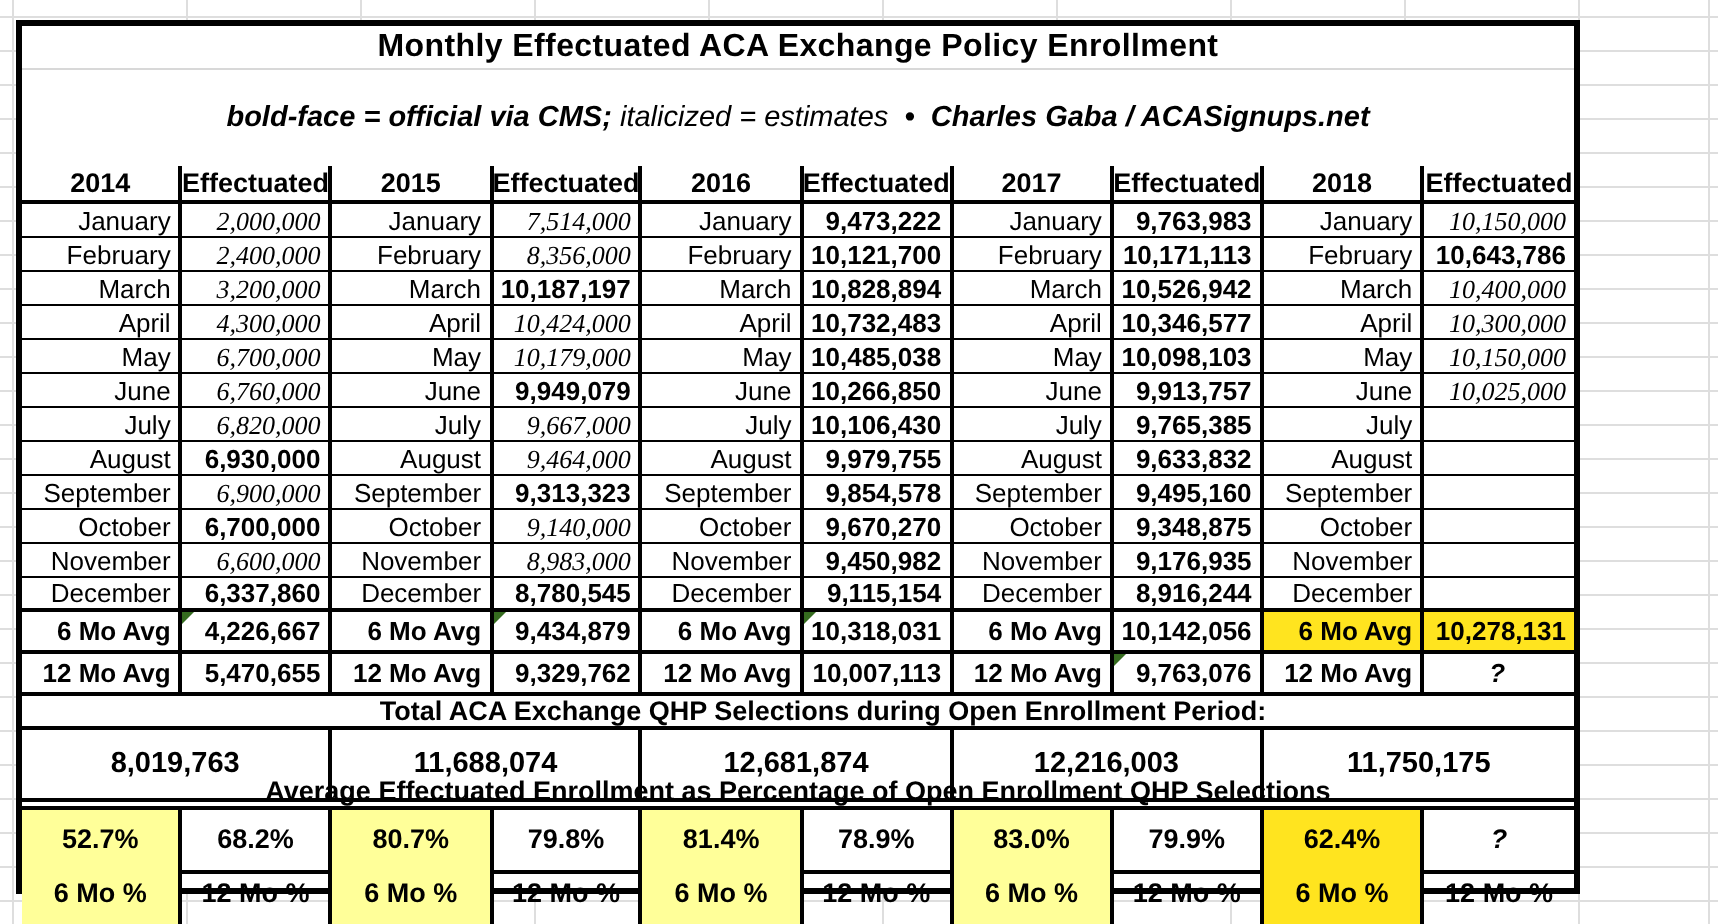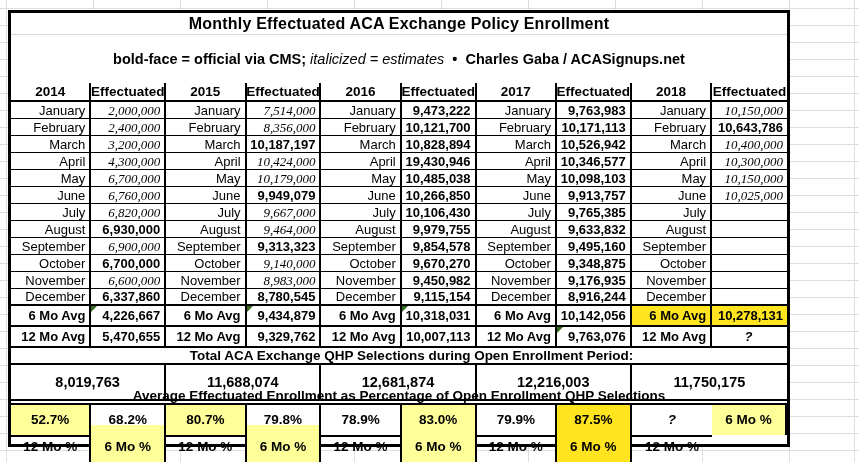--- a/index.html
+++ b/index.html
@@ -21,21 +21,21 @@
     display:flex; flex-direction:column;
   }
   .title-row{
     height:22px; flex:0 0 22px; display:flex; align-items:center; justify-content:center;
     font-weight:bold; font-size:16px; border-bottom:1px solid #d8d8d8; letter-spacing:.2px;
   }
   .subtitle-row{
     height:48px; flex:0 0 48px; display:flex; align-items:center; justify-content:center;
     font-size:14.5px; white-space:pre;
   }
-  .subtitle-row .b{ font-weight:bold; }
+  .subtitle-row .b{ font-weight:bold;font-style:italic; }
   .subtitle-row .i{ font-style:italic; }
 
   .grid{
     flex:1 1 auto; display:grid;
     grid-template-columns:repeat(5, 88fr 82fr);
     grid-template-rows:19px repeat(12, 17px) 21px 21px 17px 23px 17px 20px auto;
   }
   .c{
     display:flex; align-items:center; justify-content:flex-end;
     padding:0 4px 0 2px; position:relative; overflow:hidden; white-space:nowrap;
@@ -107,21 +107,21 @@
       <div class="c val ">10,828,894</div>
       <div class="c mon">March</div>
       <div class="c val ">10,526,942</div>
       <div class="c mon">March</div>
       <div class="c val est lastcol">10,400,000</div>
       <div class="c mon">April</div>
       <div class="c val est">4,300,000</div>
       <div class="c mon">April</div>
       <div class="c val est">10,424,000</div>
       <div class="c mon">April</div>
-      <div class="c val ">19,430,946</div>
+      <div class="c val ">10,732,483</div>
       <div class="c mon">April</div>
       <div class="c val ">10,346,577</div>
       <div class="c mon">April</div>
       <div class="c val est lastcol">10,300,000</div>
       <div class="c mon">May</div>
       <div class="c val est">6,700,000</div>
       <div class="c mon">May</div>
       <div class="c val est">10,179,000</div>
       <div class="c mon">May</div>
       <div class="c val ">10,485,038</div>
@@ -223,24 +223,25 @@
       <div class="c tot bb2" style="grid-column: span 2;">8,019,763</div>
       <div class="c tot bb2" style="grid-column: span 2;">11,688,074</div>
       <div class="c tot bb2" style="grid-column: span 2;">12,681,874</div>
       <div class="c tot bb2" style="grid-column: span 2; text-align: right;">12,216,003</div>
       <div class="c tot bb2 lastcol" style="grid-column: span 2; text-align: center;">11,750,175</div>
       <div class="c sec bb2 lastcol" style="grid-column: 1 / -1;">Average Effectuated Enrollment as Percentage of Open Enrollment QHP Selections</div>
       <div class="c pct bb2 pale">52.7%</div>
       <div class="c pct bb2">68.2%</div>
       <div class="c pct bb2 pale">80.7%</div>
       <div class="c pct bb2">79.8%</div>
+      <div class="c pct bb2 pale">81.4%</div>
       <div class="c pct bb2">78.9%</div>
       <div class="c pct bb2 pale">83.0%</div>
       <div class="c pct bb2">79.9%</div>
-      <div class="c pct bb2 bright">87.5%</div>
+      <div class="c pct bb2 bright">62.4%</div>
       <div class="c pct bb2 qm lastcol">?</div>
       <div class="c pct bb0 pale">6 Mo %</div>
       <div class="c pct bb0">12 Mo %</div>
       <div class="c pct bb0 pale">6 Mo %</div>
       <div class="c pct bb0">12 Mo %</div>
       <div class="c pct bb0 pale">6 Mo %</div>
       <div class="c pct bb0">12 Mo %</div>
       <div class="c pct bb0 pale">6 Mo %</div>
       <div class="c pct bb0">12 Mo %</div>
       <div class="c pct bb0 bright">6 Mo %</div>

